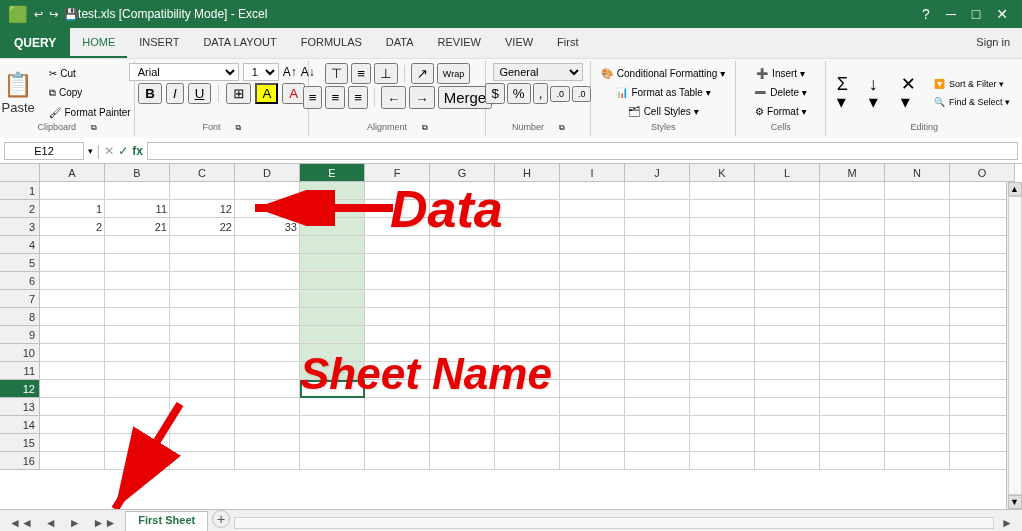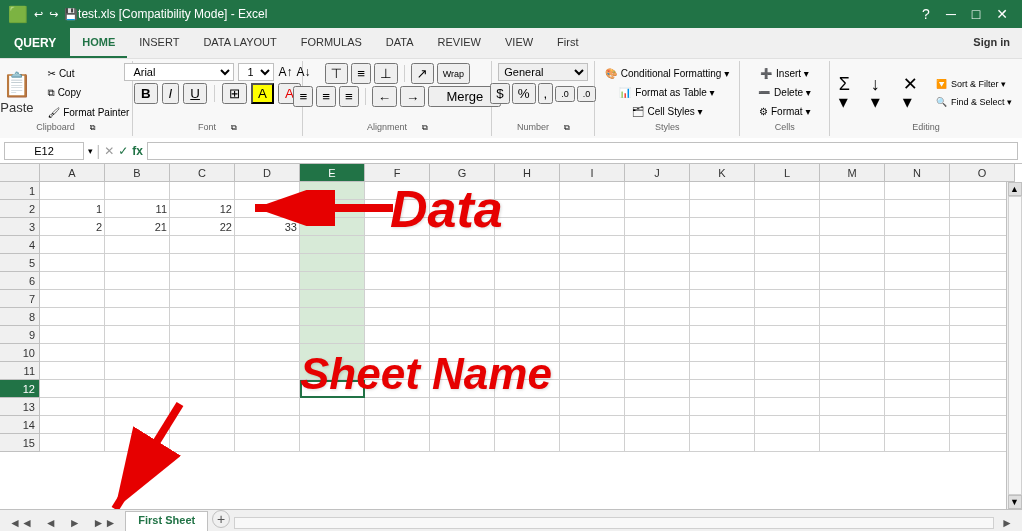--- a/index.html
+++ b/index.html
@@ -17,21 +17,21 @@
       font-size: 12px;
     }
     .title-bar-center { flex: 1; font-size: 12px; }
     .title-bar-controls { display: flex; gap: 4px; }
     .title-btn { background: transparent; border: none; color: white; cursor: pointer; padding: 2px 6px; font-size: 14px; }
 
     
     .ribbon-tabs { display: flex; align-items: stretch; background: #f0f0f0; height: 30px; }
     .file-btn { background: #217346; color: white; padding: 0 14px; font-weight: bold; font-size: 12px; cursor: pointer; display: flex; align-items: center; }
     .ribbon-tab { padding: 0 12px; font-size: 11px; cursor: pointer; display: flex; align-items: center; color: #333; border-bottom: 2px solid transparent; }
-    .ribbon-tab.active { color: #217346; border-bottom: 2px solid #217346; font-weight: bold; }
+    .ribbon-tab.active { color: #217346; border-bottom: 2px solid #217346; font-weight: normal; }
 
     
     .ribbon-content {
       display: flex;
       align-items: stretch;
       background: #f8f8f8;
       border-top: 1px solid #e0e0e0;
       padding: 2px 0;
       height: 80px;
     }
@@ -209,21 +209,21 @@
 <div class="ribbon-tabs">
   <div class="file-btn">QUERY</div>
   <div class="ribbon-tab active">HOME</div>
   <div class="ribbon-tab">INSERT</div>
   <div class="ribbon-tab">DATA LAYOUT</div>
   <div class="ribbon-tab">FORMULAS</div>
   <div class="ribbon-tab">DATA</div>
   <div class="ribbon-tab">REVIEW</div>
   <div class="ribbon-tab">VIEW</div>
   <div class="ribbon-tab">First</div>
-  <div class="ribbon-tab" style="margin-left:auto;font-weight:bold;">Sign in</div>
+  <div class="ribbon-tab" style="margin-left:auto;">Sign in</div>
 </div>
 
 <div class="ribbon-content">
 
   <div class="ribbon-group" style="min-width:70px;">
     <div class="ribbon-group-content" style="flex-direction:row;align-items:center;gap:2px;">
       <div class="rbn-btn" style="flex-direction:column;">
         <span style="font-size:24px;">📋</span>
         <span class="rbn-small">Paste</span>
       </div>
@@ -273,21 +273,21 @@
         <button style="padding:1px 4px;">↗</button>
         <button style="padding:1px 4px;font-size:9px;">Wrap</button>
       </div>
       <div style="display:flex;gap:3px;">
         <button style="padding:1px 4px;">≡</button>
         <button style="padding:1px 4px;">≡</button>
         <button style="padding:1px 4px;">≡</button>
         <span class="separator"></span>
         <button style="padding:1px 4px;">←</button>
         <button style="padding:1px 4px;">→</button>
-        <button style="padding:1px 16px;font-size:13px;">Merge</button>
+        <button style="padding:1px 4px;font-size:15px;">Merge</button>
       </div>
     </div>
     <div class="ribbon-group-label-row">
       <span class="ribbon-group-label">Alignment</span>
       <span style="font-size:8px;cursor:pointer;">⧉</span>
     </div>
   </div>
 
   <div class="ribbon-group" style="min-width:90px;">
     <div class="ribbon-group-content" style="flex-direction:column;gap:2px;">
@@ -678,20 +678,38 @@
             <div class="cell cw-g"></div>
             <div class="cell cw-h"></div>
             <div class="cell cw-i"></div>
             <div class="cell cw-j"></div>
             <div class="cell cw-k"></div>
             <div class="cell cw-l"></div>
             <div class="cell cw-m"></div>
             <div class="cell cw-n"></div>
             <div class="cell cw-o"></div>
           </div>
+        <div class="grid-row">
+            <div class="row-num">16</div>
+            <div class="cell cw-a"></div>
+            <div class="cell cw-b"></div>
+            <div class="cell cw-c"></div>
+            <div class="cell cw-d"></div>
+            <div class="cell cw-e"></div>
+            <div class="cell cw-f"></div>
+            <div class="cell cw-g"></div>
+            <div class="cell cw-h"></div>
+            <div class="cell cw-i"></div>
+            <div class="cell cw-j"></div>
+            <div class="cell cw-k"></div>
+            <div class="cell cw-l"></div>
+            <div class="cell cw-m"></div>
+            <div class="cell cw-n"></div>
+            <div class="cell cw-o"></div>
+          </div>
       </div>
 
       <div class="vertical-scroll">
         <div class="vscroll-btn">▲</div>
         <div class="vscroll-track"></div>
         <div class="vscroll-btn">▼</div>
       </div>
     </div>
   </div>
 

